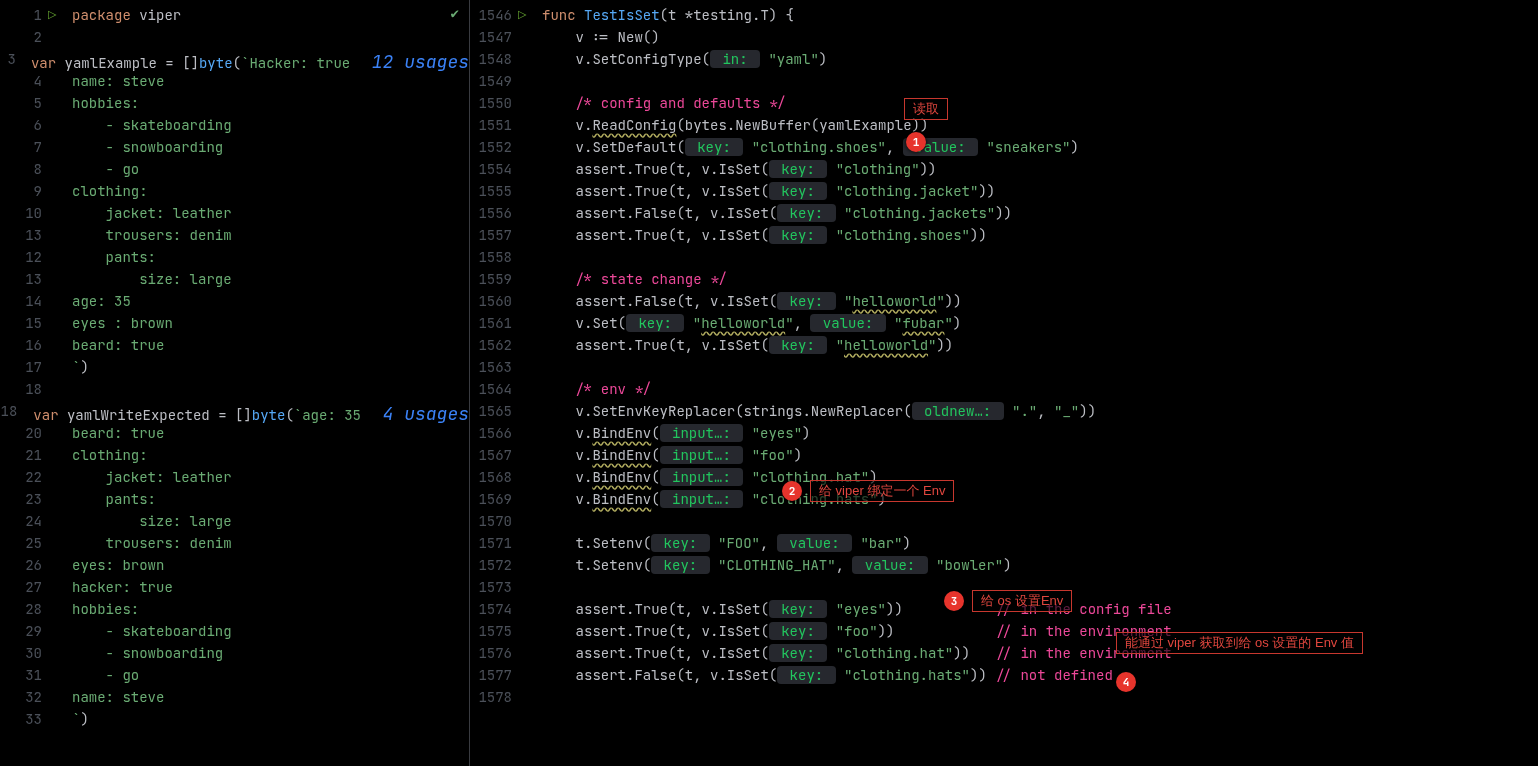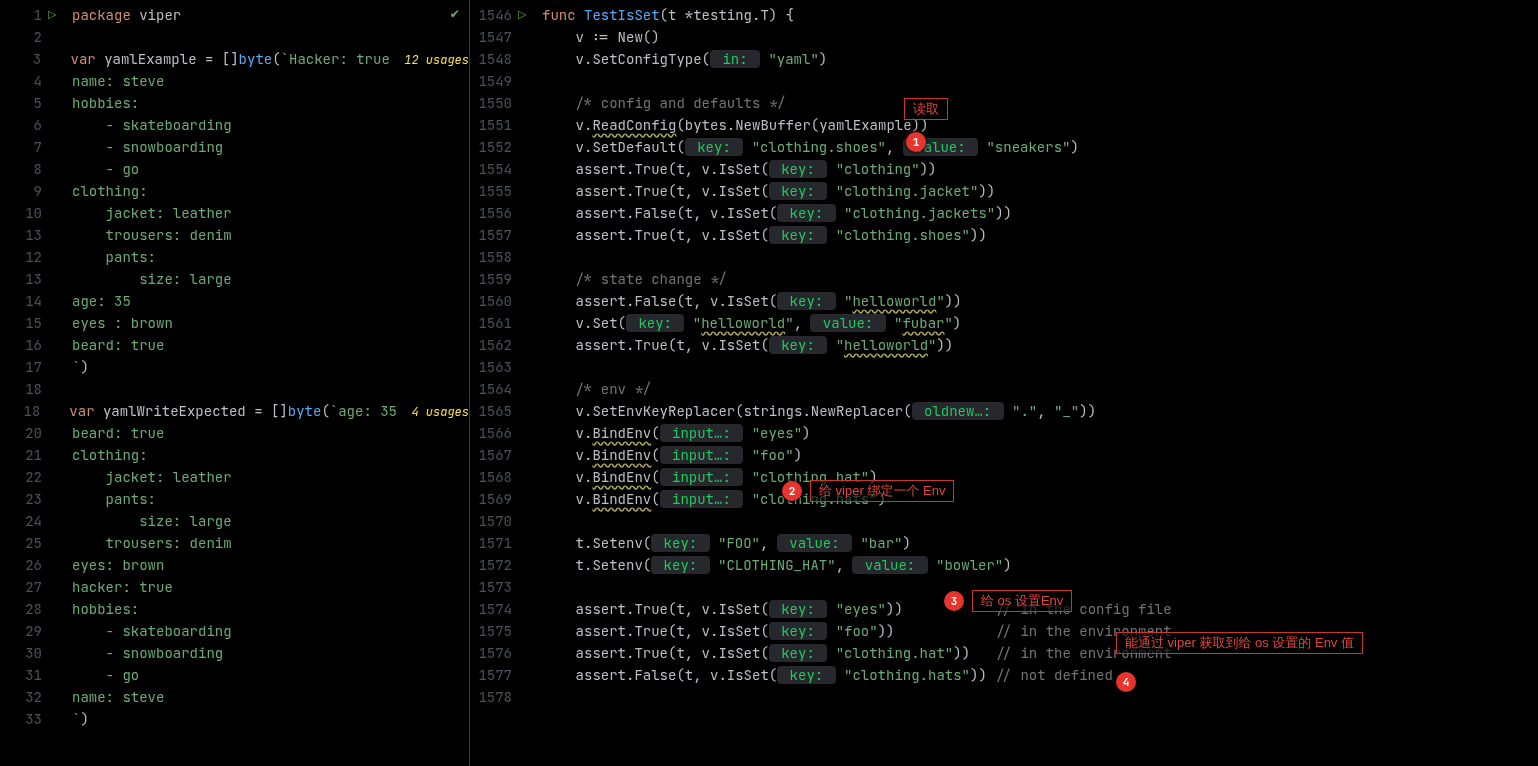--- a/index.html
+++ b/index.html
@@ -8,23 +8,23 @@
   .pane { background:#000; position:relative; }
   .pane-left { width:470px; border-right:1px solid #393B40; }
   .pane-right { flex:1; }
   .gutter-row { display:flex; height:22px; align-items:flex-start; white-space:pre; }
   .ln { width:48px; text-align:right; color:#4B5059; padding-right:6px; user-select:none; font-family:inherit;}
   .run-gutter { width:24px; text-align:left; color:#7EC699; user-select:none;}
   .code { flex:1; position:relative;}
   .kw { color:#CF8E6D;margin-top:42px; }
   .fn { color:#56A8F5; }
   .str { color:#6AAB73; }
-  .cmt { color:#737373; }
+  .cmt { color:#ec4899; }
   .ident { color:#BCBEC4; }
-  .usage-hint { color:#fde047; font-size:12px; font-style:italic;}
+  .usage-hint { color:#3b82f6; font-size:18px; font-style:italic;}
   .wavy { text-decoration: underline wavy #B3AE60; text-underline-offset:3px;}
   .check-icon { position:absolute; top:4px; right:10px; color:#6AAB73; font-size:14px;}
   .run-icon { color:#5C962C; }
   .param-chip { background:#26282E; border-radius:4px; padding:0 4px; color:#22c55e; font-style:normal;}
   
   .anno { position:absolute; display:flex; align-items:center; pointer-events:none; z-index:5;}
   .anno-bubble { width:20px; height:20px; border-radius:50%; background:#E7342C; color:#fff; font-size:11px; font-weight:bold; display:flex; align-items:center; justify-content:center; margin-right:8px; box-shadow:0 0 4px #000;}
   .anno-box { border:1px solid #C7372E; color:#E0463E; padding:1px 8px; background:rgba(0,0,0,0.6); font-size:13px; font-family:"PingFang SC","Microsoft YaHei",sans-serif;}
   .anno-box.standalone { margin:0;}
   .pane-inner { padding-top:6px;}

